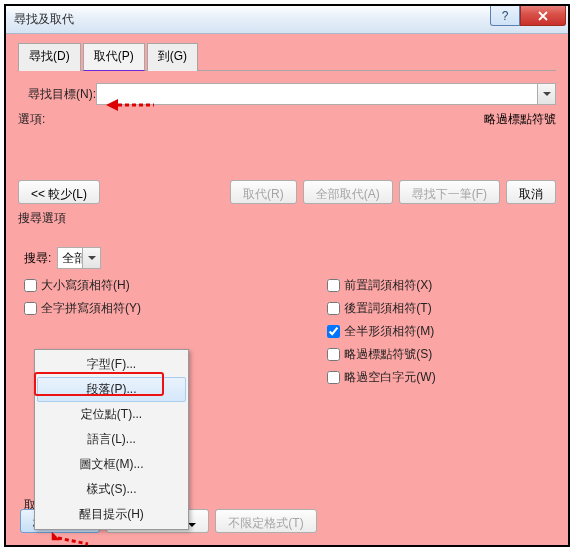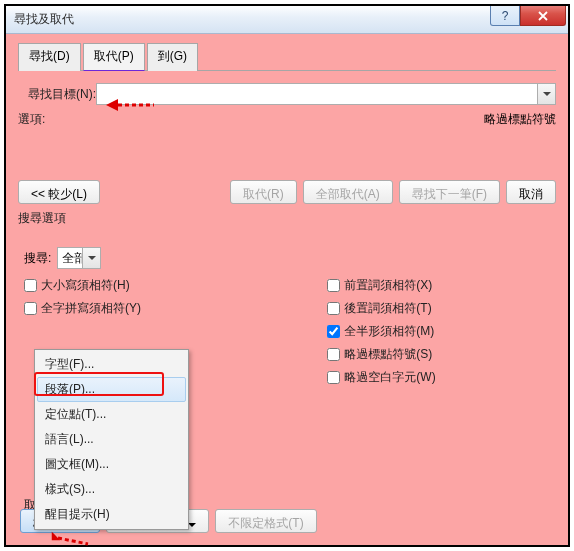--- a/index.html
+++ b/index.html
@@ -39,21 +39,21 @@
   .section-lbl { margin:4px 0 20px 0; color:#222;}
   .search-row { display:flex; align-items:center; gap:6px; margin-left:6px; margin-bottom:8px;}
   .small-combo { height:22px; border:1px solid #adadad; background:#fff; position:relative; width:44px; display:flex; align-items:center; padding-left:4px;}
   
   .check-cols { display:flex; gap:90px; margin-left:6px;}
   .check-col { display:flex; flex-direction:column; gap:6px;}
   .chk { display:flex; align-items:center; gap:4px; color:#222;}
   .chk input { width:13px; height:13px; margin:0;}
   
   .dropdown-menu { position:absolute; left:28px; top:315px; width:155px; background:#f3f3f3; border:1px solid #999; box-shadow:2px 2px 4px rgba(0,0,0,.25); padding:2px; z-index:50;}
-  .menu-item { padding:4px 8px; color:#222; white-space:nowrap;}
+  .menu-item { padding:4px 8px; color:#222; white-space:nowrap;text-align:center;}
   .menu-item.hover { background:linear-gradient(#e9f2fc,#d5e8fa); border:1px solid #a8cdee; padding:3px 7px; border-radius:2px;}
   
   .red-box { position:absolute; border:2px solid #e11; border-radius:3px; pointer-events:none; z-index:60;}
   
   .bottom-row { position:absolute; left:14px; bottom:12px; display:flex; gap:6px; align-items:center;}
   .btn .drop-tri::after{ content:""; display:inline-block; margin-left:5px; border:4px solid transparent; border-top-color:currentColor; transform:translateY(2px);}
   .partial { color:#222;}
   
   .trunc-label { position:absolute; left:18px; top:463px; color:#222;}
 </style>

